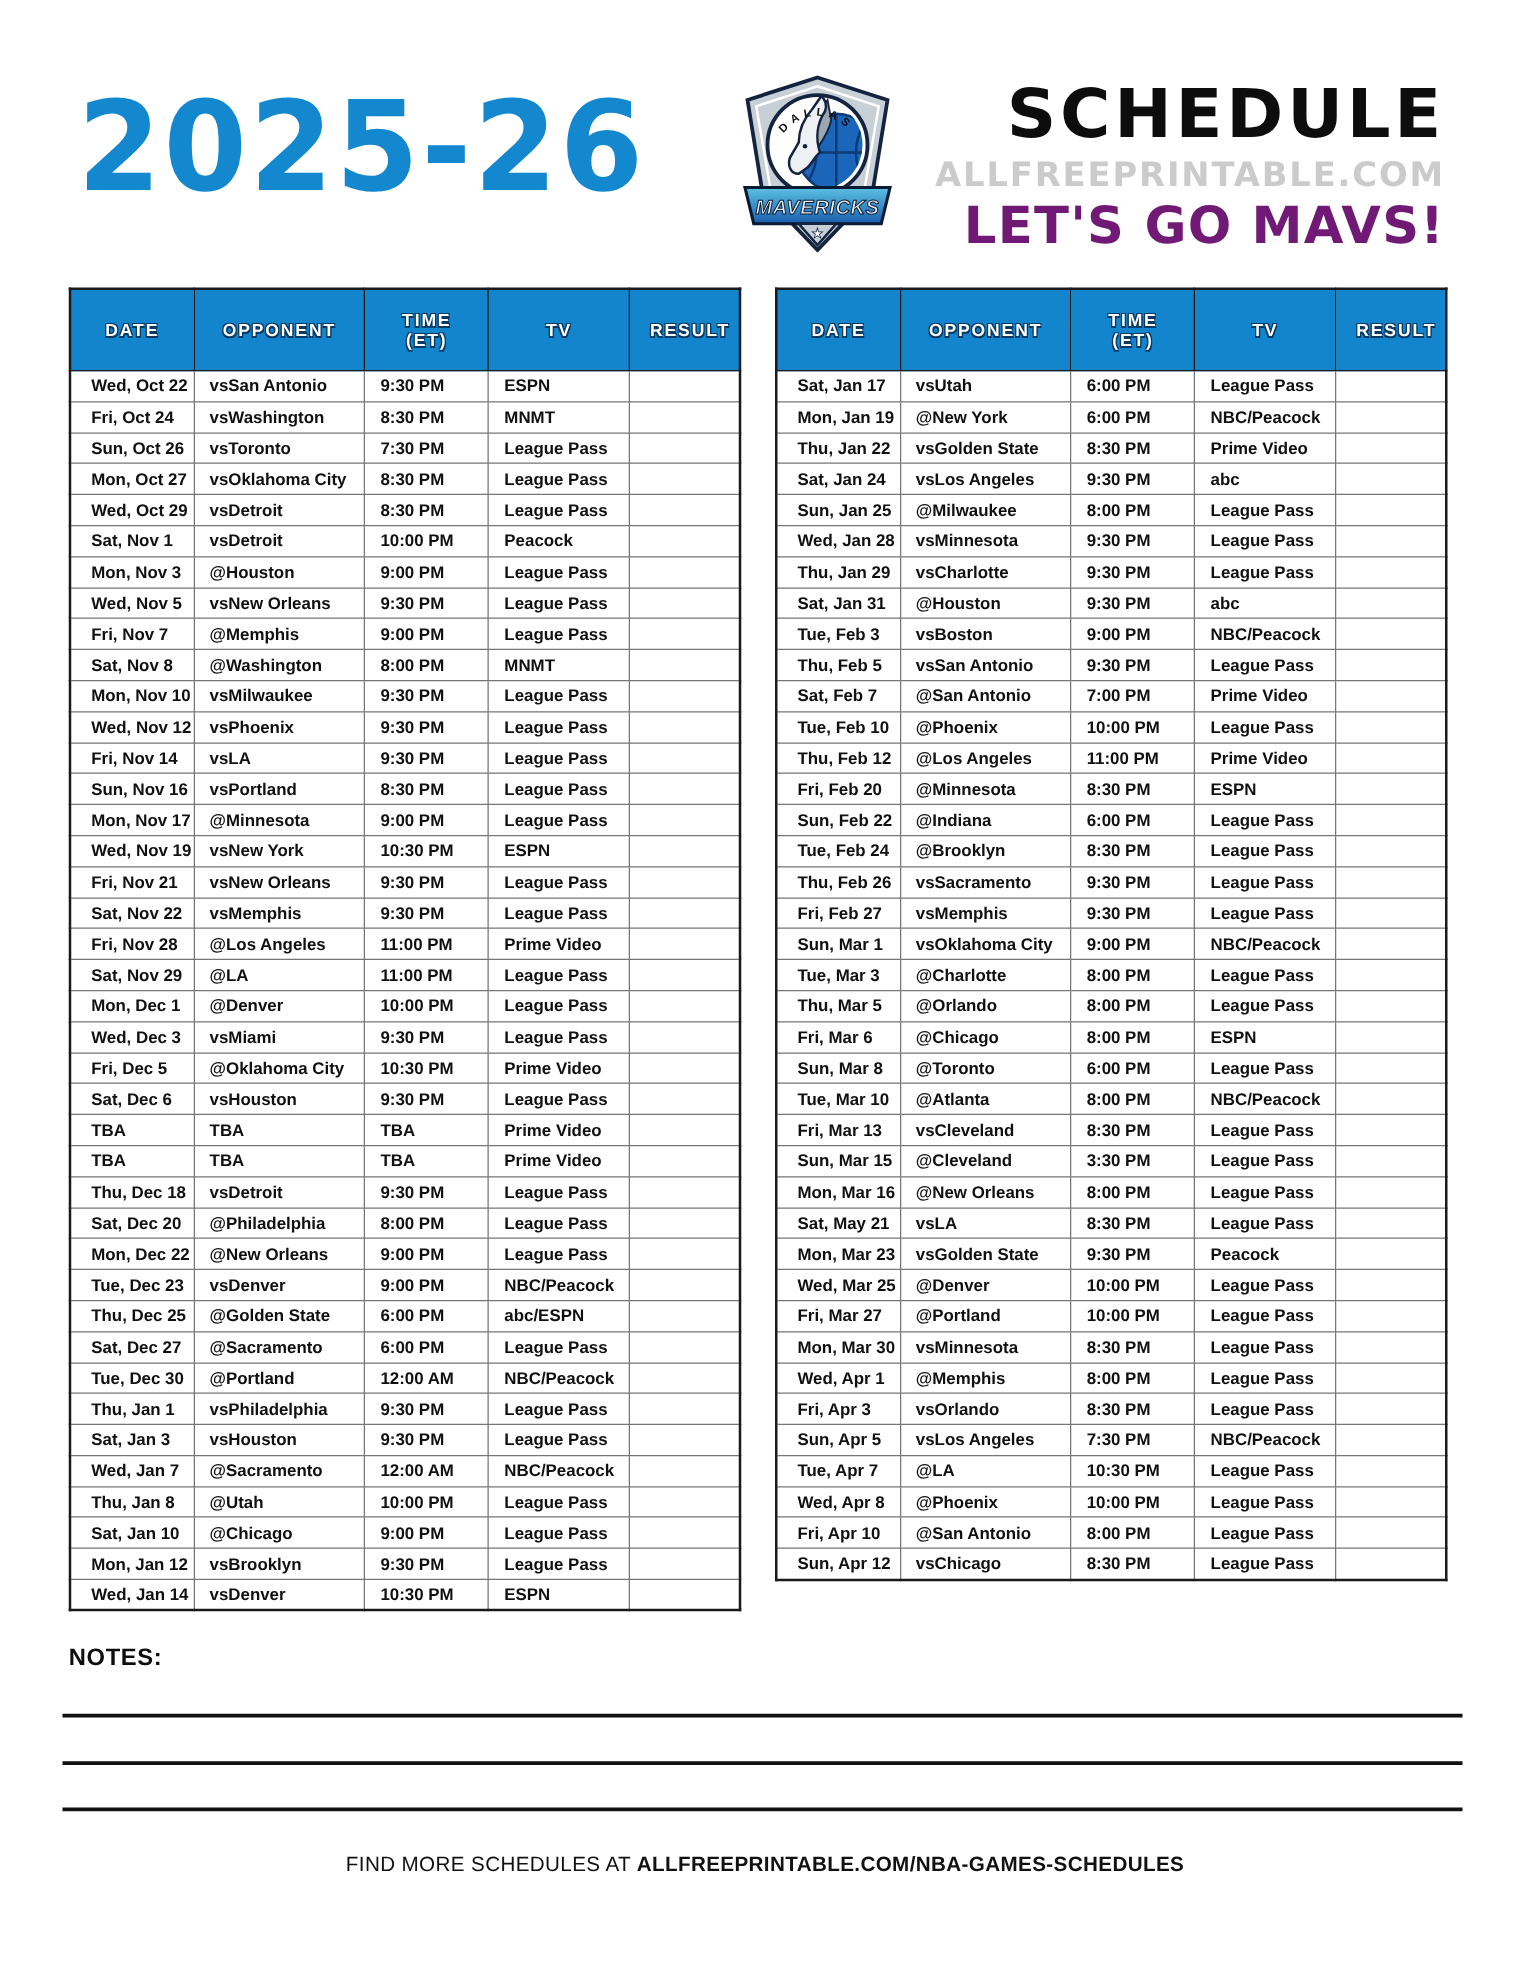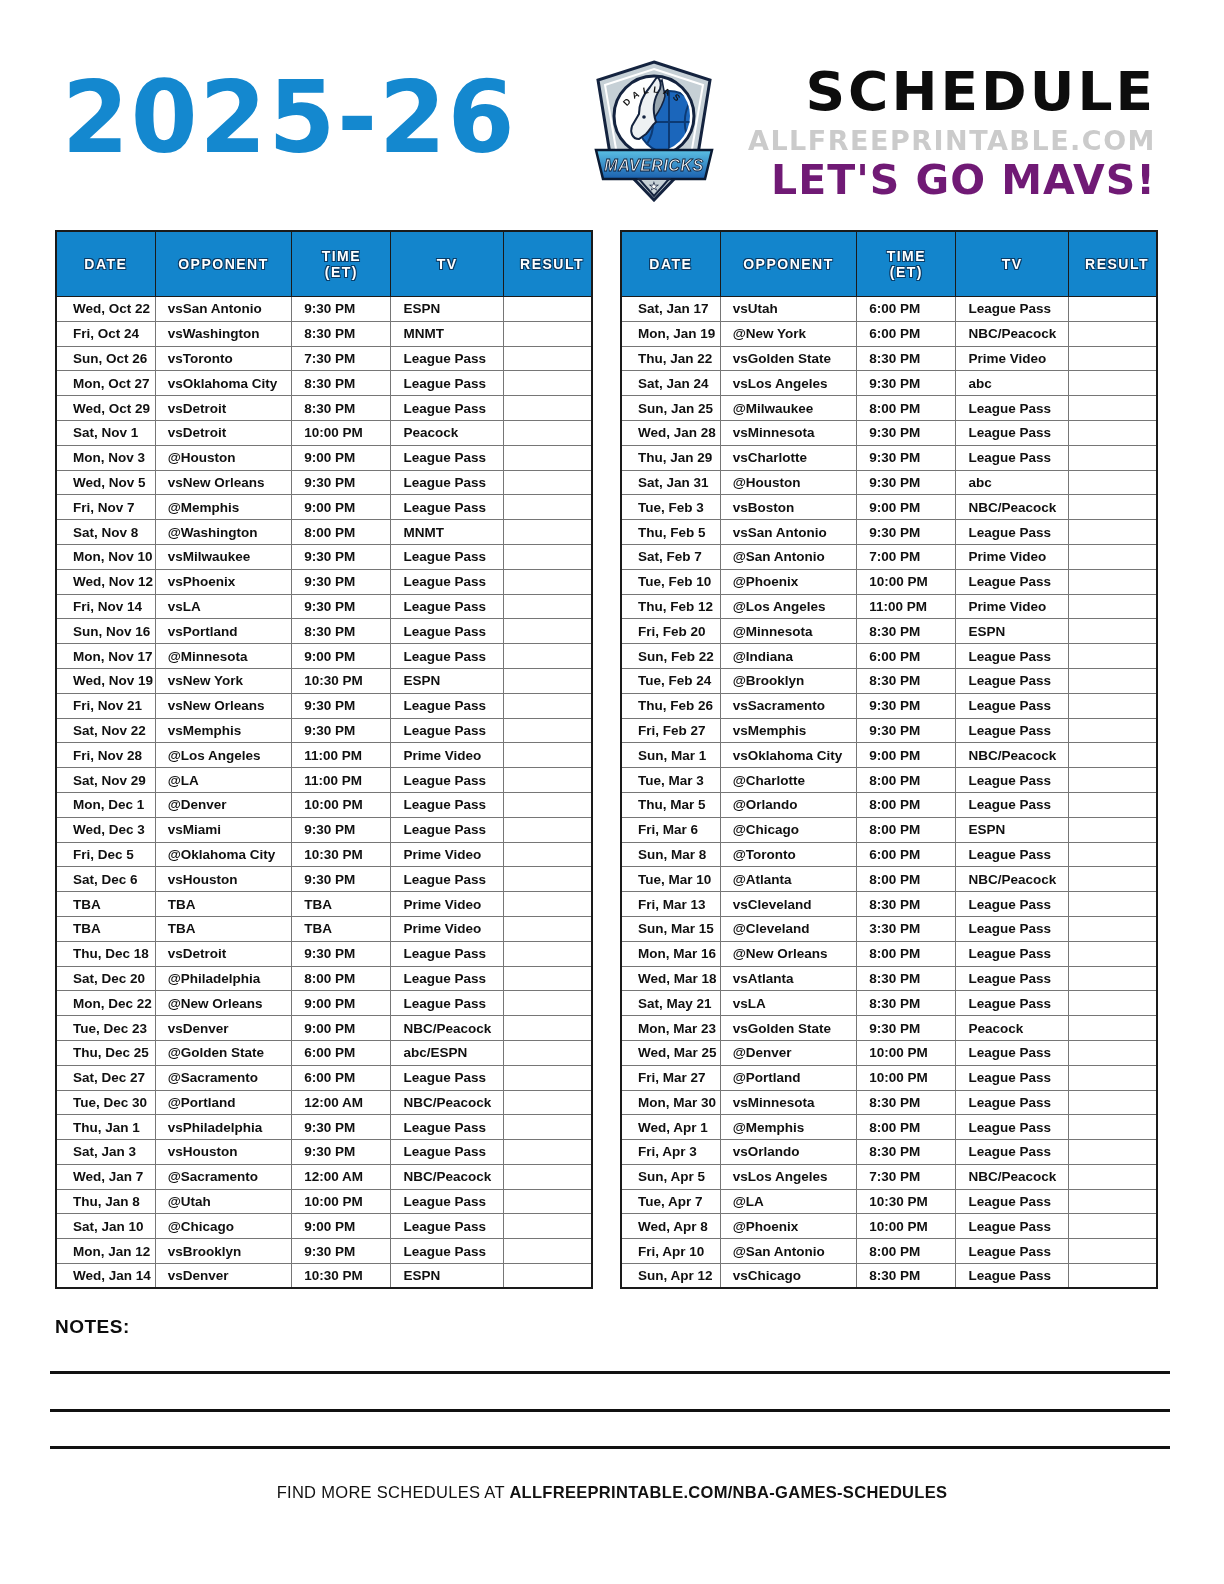--- a/index.html
+++ b/index.html
@@ -633,27 +633,20 @@
           <td class="col-result"></td>
         </tr>
         <tr>
           <td class="col-date">Mon, Mar 16</td>
           <td class="col-opponent">@New Orleans</td>
           <td class="col-time">8:00 PM</td>
           <td class="col-tv">League Pass</td>
           <td class="col-result"></td>
         </tr>
         <tr>
-          <td class="col-date">Wed, Mar 18</td>
-          <td class="col-opponent">vsAtlanta</td>
-          <td class="col-time">8:30 PM</td>
-          <td class="col-tv">League Pass</td>
-          <td class="col-result"></td>
-        </tr>
-        <tr>
           <td class="col-date">Sat, May 21</td>
           <td class="col-opponent">vsLA</td>
           <td class="col-time">8:30 PM</td>
           <td class="col-tv">League Pass</td>
           <td class="col-result"></td>
         </tr>
         <tr>
           <td class="col-date">Mon, Mar 23</td>
           <td class="col-opponent">vsGolden State</td>
           <td class="col-time">9:30 PM</td>

